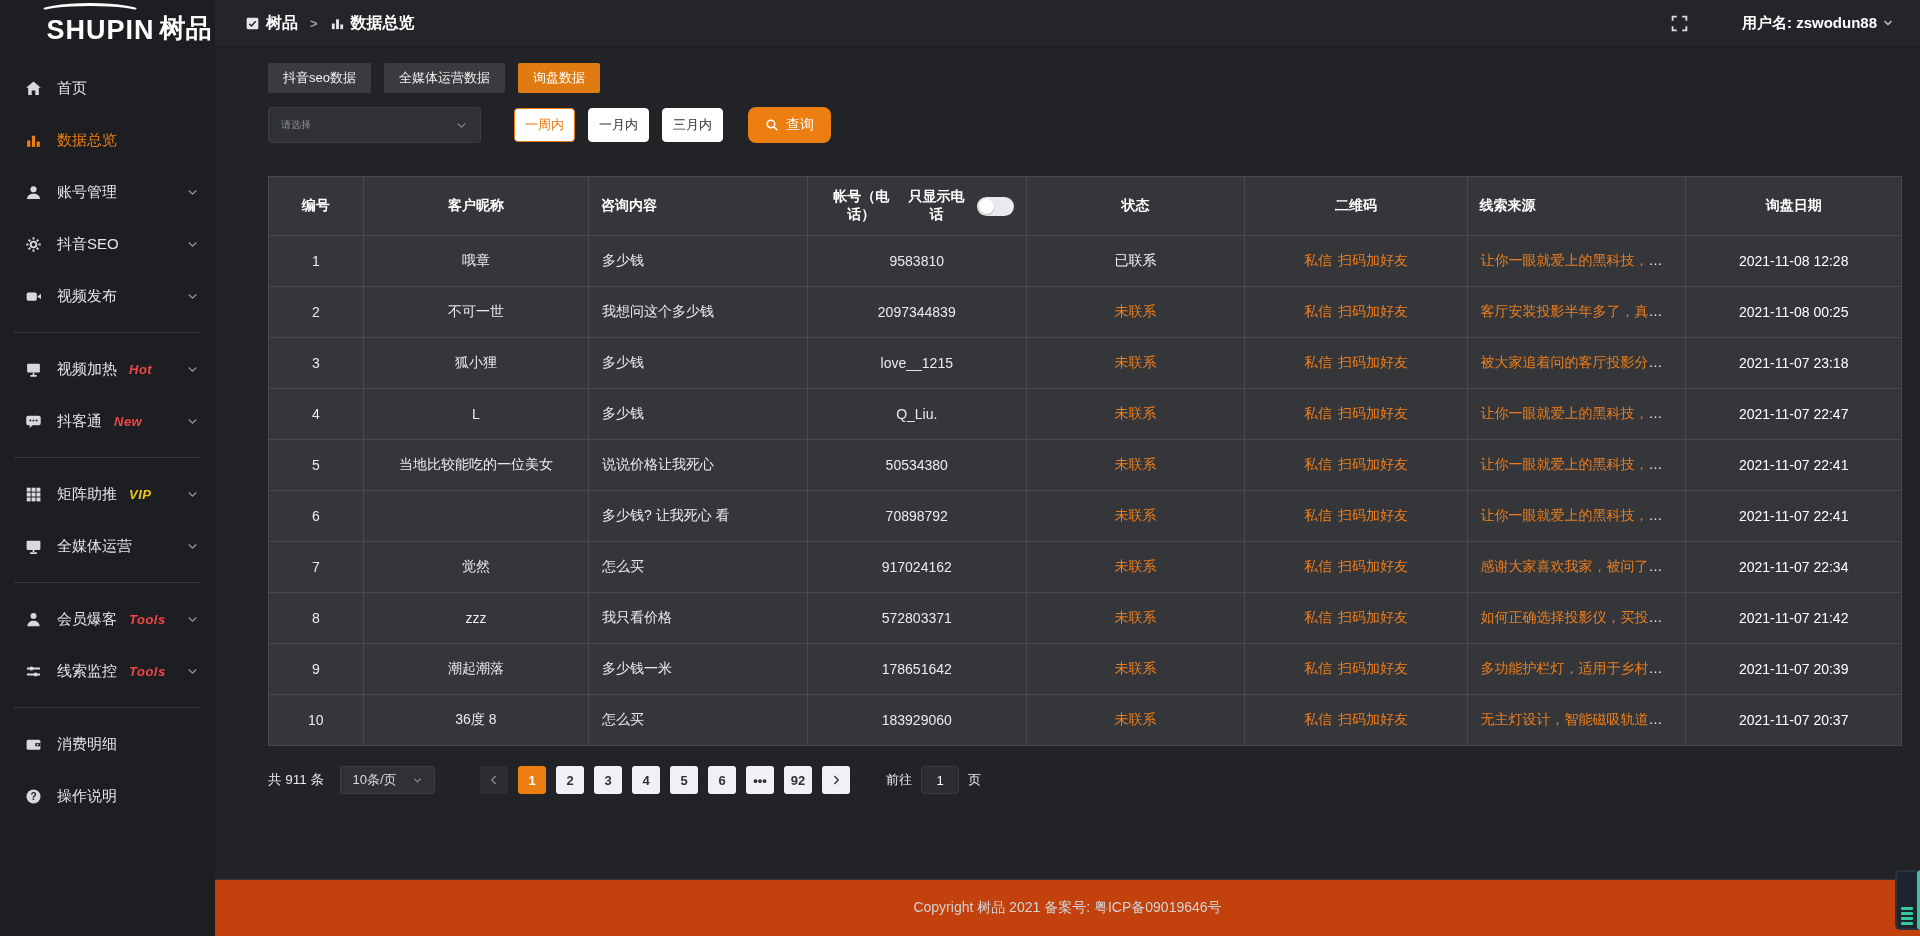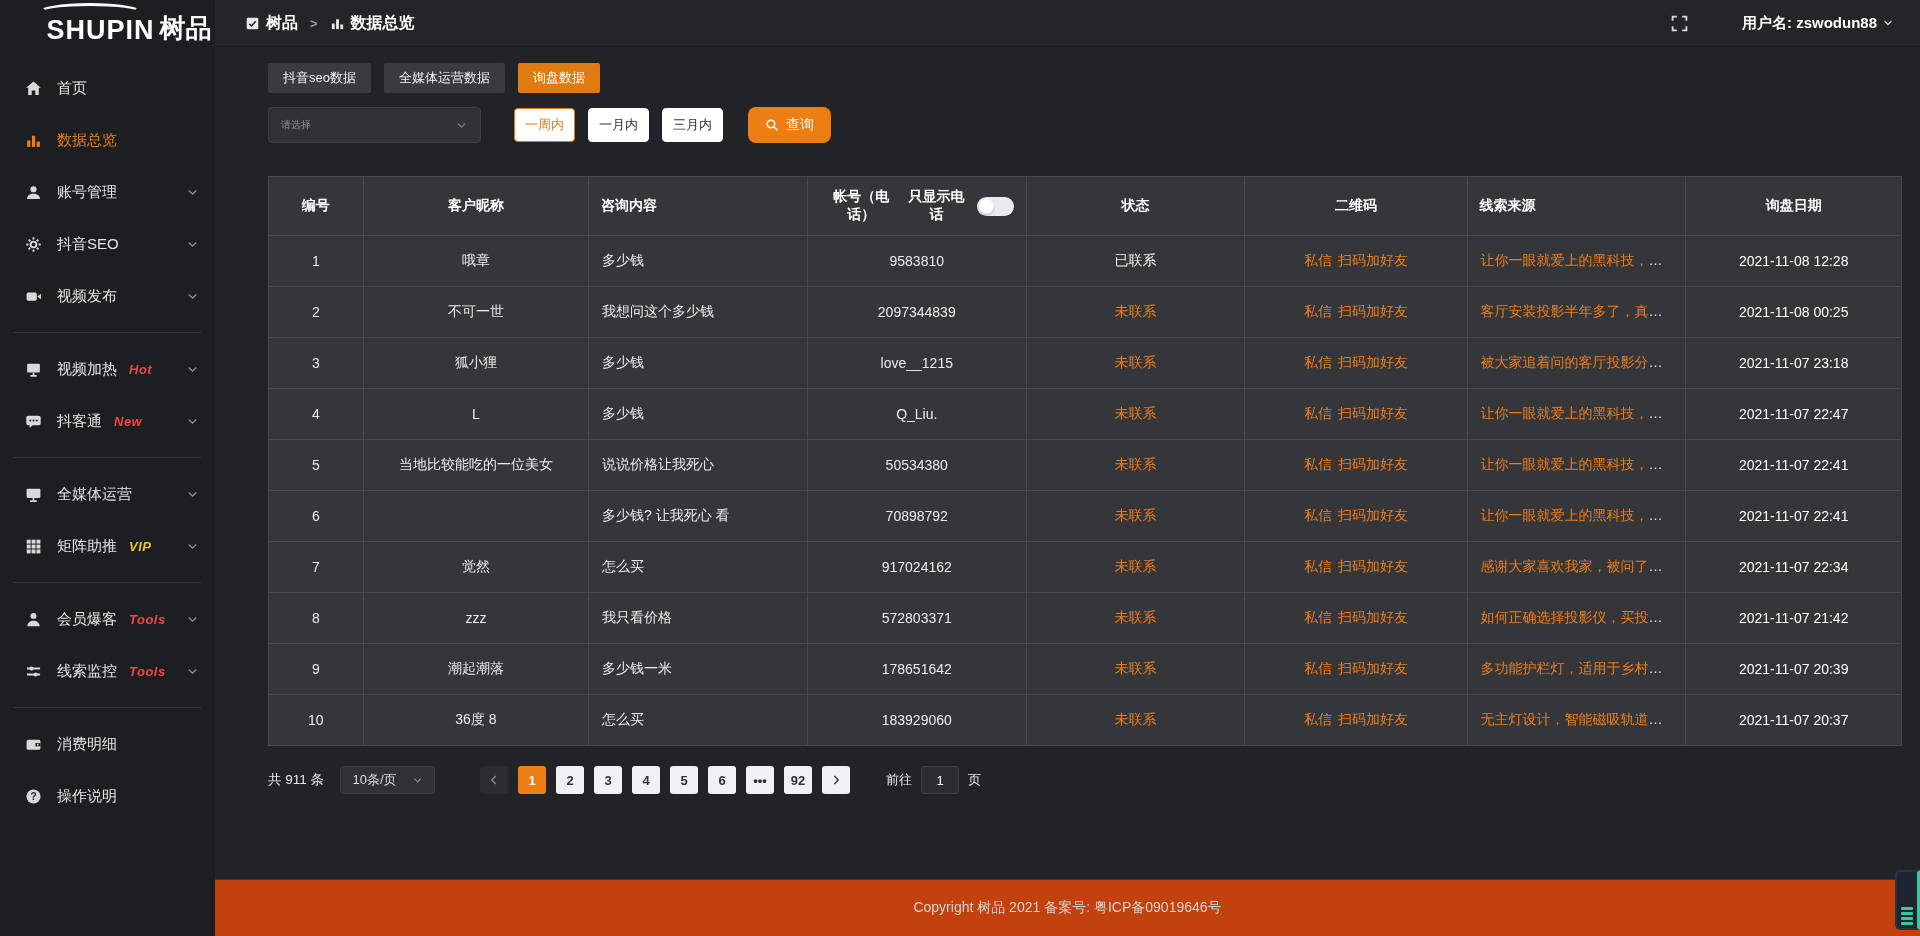--- a/index.html
+++ b/index.html
@@ -209,47 +209,47 @@
         <span class="ic mi-chevron">
           <svg width="100%" height="100%" viewBox="0 0 16 16" fill="currentColor">
             <path d="M3.4 5.4 8 10l4.6-4.6" fill="none" stroke="currentColor" stroke-width="1.7"></path>
           </svg>
         </span>
       </li>
       <li class="menu-divider"></li>
       <li class="menu-item">
         <span class="ic mi-icon">
           <svg width="100%" height="100%" viewBox="0 0 16 16" fill="currentColor">
-            <rect x="1.5" y="2.6" width="13" height="8.6" rx="1"></rect>
-            <path d="M8 11.2v2M4.8 14.2h6.4" stroke="currentColor" stroke-width="1.6" fill="none"></path>
-          </svg>
-        </span>
-        <span>全媒体运营</span>
-        <span class="ic mi-chevron">
-          <svg width="100%" height="100%" viewBox="0 0 16 16" fill="currentColor">
-            <path d="M3.4 5.4 8 10l4.6-4.6" fill="none" stroke="currentColor" stroke-width="1.7"></path>
-          </svg>
-        </span>
-      </li>
-      <li class="menu-item">
-        <span class="ic mi-icon">
-          <svg width="100%" height="100%" viewBox="0 0 16 16" fill="currentColor">
             <rect x="1.6" y="1.6" width="3.7" height="3.7"></rect>
             <rect x="6.2" y="1.6" width="3.7" height="3.7"></rect>
             <rect x="10.8" y="1.6" width="3.7" height="3.7"></rect>
             <rect x="1.6" y="6.2" width="3.7" height="3.7"></rect>
             <rect x="6.2" y="6.2" width="3.7" height="3.7"></rect>
             <rect x="10.8" y="6.2" width="3.7" height="3.7"></rect>
             <rect x="1.6" y="10.8" width="3.7" height="3.7"></rect>
             <rect x="6.2" y="10.8" width="3.7" height="3.7"></rect>
             <rect x="10.8" y="10.8" width="3.7" height="3.7"></rect>
           </svg>
         </span>
         <span>矩阵助推</span>
         <span class="mi-badge" style="color: rgb(239, 195, 32);">VIP</span>
+        <span class="ic mi-chevron">
+          <svg width="100%" height="100%" viewBox="0 0 16 16" fill="currentColor">
+            <path d="M3.4 5.4 8 10l4.6-4.6" fill="none" stroke="currentColor" stroke-width="1.7"></path>
+          </svg>
+        </span>
+      </li>
+      <li class="menu-item">
+        <span class="ic mi-icon">
+          <svg width="100%" height="100%" viewBox="0 0 16 16" fill="currentColor">
+            <rect x="1.5" y="2.6" width="13" height="8.6" rx="1"></rect>
+            <path d="M8 11.2v2M4.8 14.2h6.4" stroke="currentColor" stroke-width="1.6" fill="none"></path>
+          </svg>
+        </span>
+        <span>全媒体运营</span>
         <span class="ic mi-chevron">
           <svg width="100%" height="100%" viewBox="0 0 16 16" fill="currentColor">
             <path d="M3.4 5.4 8 10l4.6-4.6" fill="none" stroke="currentColor" stroke-width="1.7"></path>
           </svg>
         </span>
       </li>
       <li class="menu-divider"></li>
       <li class="menu-item">
         <span class="ic mi-icon">
           <svg width="100%" height="100%" viewBox="0 0 16 16" fill="currentColor">

